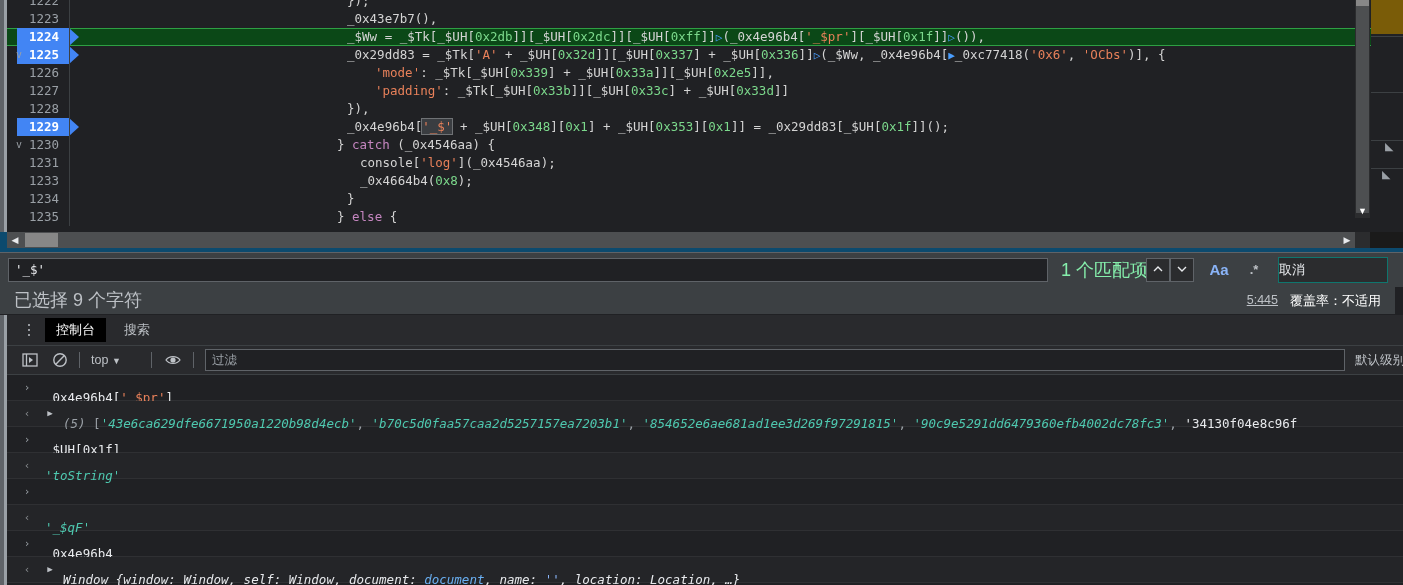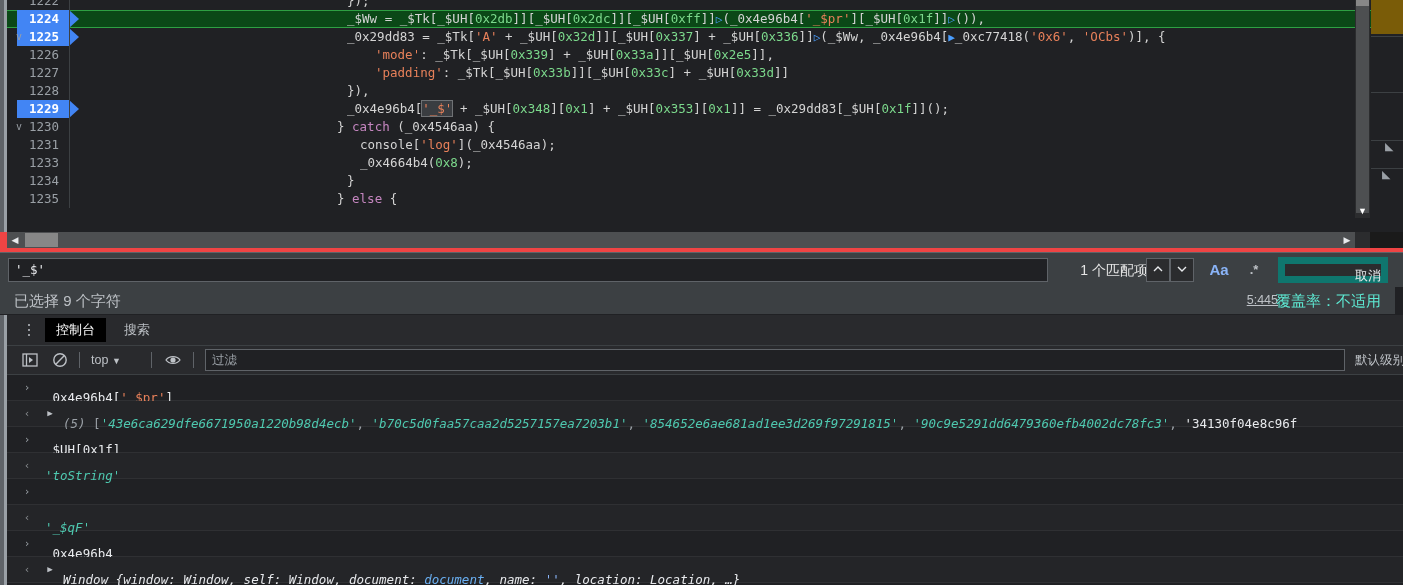--- a/index.html
+++ b/index.html
@@ -4,21 +4,21 @@
 <style>
   html,body{margin:0;padding:0;background:#202124;}
   body{
     width:1403px;height:585px;overflow:hidden;position:relative;
     font-family:"Liberation Sans","DejaVu Sans",sans-serif;
     color:#e8eaed;-webkit-font-smoothing:none;
   }
   .mono{font-family:"DejaVu Sans Mono","Liberation Mono",monospace;}
 
   
-  #editor-pane{position:absolute;left:0;top:0;width:1403px;height:296px;background:#ef4444;}
+  #editor-pane{position:absolute;left:0;top:0;width:1403px;height:296px;background:#0c4a6e;}
   #editor-left-edge{position:absolute;left:0;top:0;width:7px;height:232px;background:#9aa0a6;}
   #editor-left-edge2{position:absolute;left:0;top:0;width:4px;height:232px;background:#5f6368;}
 
   #code-scroll{position:absolute;left:7px;top:0;width:1372px;height:232px;overflow:hidden;background:#202124;}
   .code-row{position:relative;height:18px;line-height:18px;white-space:pre;}
   .code-row.hl{background:#0b4817;box-shadow:inset 0 1px 0 #2ea043, inset 0 -1px 0 #2ea043;}
   .gutter{
     position:absolute;left:0;top:0;width:62px;height:18px;
     text-align:right;padding-right:10px;box-sizing:border-box;
     color:#9aa0a6;font-size:12.5px;font-family:"DejaVu Sans Mono","Liberation Mono",monospace;
@@ -66,40 +66,40 @@
   
   #findbar{position:absolute;left:0;top:252px;width:1403px;height:34px;background:#3c4043;
            border-top:1px solid #5f6368;border-bottom:1px solid #202124;}
   #find-input{
     position:absolute;left:8px;top:5px;width:1040px;height:24px;
     background:#202124;border:1px solid #5f6368;box-sizing:border-box;
     color:#e8eaed;font-family:"DejaVu Sans Mono","Liberation Mono",monospace;
     font-size:12.5px;line-height:22px;padding:0 6px;
   }
   #find-count{position:absolute;left:1053px;top:5px;width:95px;height:24px;line-height:24px;
-              text-align:right;color:#e5e5e5;font-size:14px;}
+              text-align:right;color:#86efac;font-size:18px;}
   .find-btn{position:absolute;top:5px;width:24px;height:24px;background:#2b2c2e;border:1px solid #5f6368;
             box-sizing:border-box;color:#e8eaed;font-size:10px;line-height:22px;text-align:center;}
   #find-prev{left:1146px;}
   #find-next{left:1170px;}
   #find-aa{position:absolute;left:1205px;top:5px;width:28px;height:24px;line-height:24px;text-align:center;
            color:#8ab4f8;font-size:15px;font-weight:bold;}
   #find-regex{position:absolute;left:1240px;top:5px;width:28px;height:24px;line-height:24px;text-align:center;
               color:#bdc1c6;font-size:13px;font-weight:bold;}
   #find-cancel{position:absolute;left:1278px;top:4px;width:110px;height:26px;background:#2b2c2e;
-               border:7px solid #0f766e;box-sizing:border-box;color:#e8eaed;font-size:13px;
-               line-height:24px;text-align:right;}
+               border:1px solid #0f766e;box-sizing:border-box;color:#e8eaed;font-size:13px;
+               line-height:24px;text-align:left;}
 
   
   #statusbar{position:absolute;left:0;top:287px;width:1403px;height:27px;background:#3c4043;
              border-bottom:1px solid #202124;}
-  #status-sel{position:absolute;left:14px;top:0;height:27px;line-height:27px;color:#bdc1c6;font-size:15px;}
+  #status-sel{position:absolute;left:14px;top:0;height:27px;line-height:27px;color:#bdc1c6;font-size:18px;}
   #status-pos{position:absolute;right:125px;top:0;height:27px;line-height:27px;color:#bdc1c6;font-size:12.5px;
               text-decoration:underline;margin-left:24px;}
-  #status-cov{position:absolute;right:22px;top:0;height:27px;line-height:27px;color:#5eead4;font-size:15px;}
+  #status-cov{position:absolute;right:22px;top:0;height:27px;line-height:27px;color:#ffffff;font-size:13px;}
   #status-right-edge{position:absolute;right:0;top:0;width:8px;height:27px;background:#202124;}
 
   
   #drawer{position:absolute;left:0;top:315px;width:1403px;height:270px;background:#f9a8d4;}
   #drawer-left-edge{position:absolute;left:0;top:0;width:7px;height:270px;background:#9aa0a6;}
   #drawer-left-edge2{position:absolute;left:0;top:0;width:4px;height:270px;background:#5f6368;}
 
   #drawer-tabs{position:absolute;left:7px;top:0;width:1396px;height:30px;background:#292a2d;
                border-bottom:1px solid #3c4043;}
   #kebab{position:absolute;left:14px;top:6px;width:16px;height:18px;color:#bdc1c6;font-size:13px;
@@ -148,20 +148,21 @@
 </head>
 <body>
 
 <div id="editor-pane">
   <div id="editor-left-edge"></div>
   <div id="editor-left-edge2"></div>
 
   <div id="code-scroll">
 
   <div class="code-row" style="margin-top: -8px;"><div class="gutter">1222</div><div class="gutter-sep"></div><div class="code-text" style="left: 76px; margin-left: 264px;"><span class="s-var">});</span></div></div>
+      <div class="code-row"><div class="gutter">1223</div><div class="gutter-sep"></div><div class="code-text" style="left: 76px; margin-left: 264px;"><span class="s-var">_0x43e7b7(),</span></div></div>
       <div class="code-row hl"><div class="gutter bp">1224</div><div class="gutter-sep"></div><div class="code-text" style="left: 76px; margin-left: 264px;"><span class="s-var">_$Ww = _$Tk[_$UH[</span><span class="s-num">0x2db</span><span class="s-var">]][_$UH[</span><span class="s-num">0x2dc</span><span class="s-var">]][_$UH[</span><span class="s-num">0xff</span><span class="s-var">]]</span><span class="arrow-blue">▷</span><span class="s-var">(_0x4e96b4[</span><span class="s-str">'_$pr'</span><span class="s-var">][_$UH[</span><span class="s-num">0x1f</span><span class="s-var">]]</span><span class="arrow-blue">▷</span><span class="s-var">()),</span></div></div>
       <div class="code-row"><div class="gutter bp">1225</div><div class="fold">v</div><div class="gutter-sep"></div><div class="code-text" style="left: 76px; margin-left: 264px;"><span class="s-var">_0x29dd83 = _$Tk[</span><span class="s-str">'A'</span><span class="s-var"> + _$UH[</span><span class="s-num">0x32d</span><span class="s-var">]][_$UH[</span><span class="s-num">0x337</span><span class="s-var">] + _$UH[</span><span class="s-num">0x336</span><span class="s-var">]]</span><span class="arrow-blue">▷</span><span class="s-var">(_$Ww, _0x4e96b4[</span><span class="arrow-blue">▶</span><span class="s-var">_0xc77418(</span><span class="s-str">'0x6'</span><span class="s-var">, </span><span class="s-str">'OCbs'</span><span class="s-var">)], {</span></div></div>
       <div class="code-row"><div class="gutter">1226</div><div class="gutter-sep"></div><div class="code-text" style="left: 104px; margin-left: 264px;"><span class="s-var"></span><span class="s-str">'mode'</span><span class="s-var">: _$Tk[_$UH[</span><span class="s-num">0x339</span><span class="s-var">] + _$UH[</span><span class="s-num">0x33a</span><span class="s-var">]][_$UH[</span><span class="s-num">0x2e5</span><span class="s-var">]],</span></div></div>
       <div class="code-row"><div class="gutter">1227</div><div class="gutter-sep"></div><div class="code-text" style="left: 104px; margin-left: 264px;"><span class="s-var"></span><span class="s-str">'padding'</span><span class="s-var">: _$Tk[_$UH[</span><span class="s-num">0x33b</span><span class="s-var">]][_$UH[</span><span class="s-num">0x33c</span><span class="s-var">] + _$UH[</span><span class="s-num">0x33d</span><span class="s-var">]]</span></div></div>
       <div class="code-row"><div class="gutter">1228</div><div class="gutter-sep"></div><div class="code-text" style="left: 76px; margin-left: 264px;"><span class="s-var">}),</span></div></div>
       <div class="code-row"><div class="gutter bp">1229</div><div class="gutter-sep"></div><div class="code-text" style="left: 76px; margin-left: 264px;"><span class="s-var">_0x4e96b4[</span><span class="s-str s-sel">'_$'</span><span class="s-var"> + _$UH[</span><span class="s-num">0x348</span><span class="s-var">][</span><span class="s-num">0x1</span><span class="s-var">] + _$UH[</span><span class="s-num">0x353</span><span class="s-var">][</span><span class="s-num">0x1</span><span class="s-var">]] = _0x29dd83[_$UH[</span><span class="s-num">0x1f</span><span class="s-var">]]();</span></div></div>
       <div class="code-row"><div class="gutter">1230</div><div class="fold">v</div><div class="gutter-sep"></div><div class="code-text" style="left: 66px; margin-left: 264px;"><span class="s-var">} </span><span class="s-kw">catch</span><span class="s-var"> (_0x4546aa) {</span></div></div>
       <div class="code-row"><div class="gutter">1231</div><div class="gutter-sep"></div><div class="code-text" style="left: 89px; margin-left: 264px;"><span class="s-var"></span><span class="s-var">console</span><span class="s-var">[</span><span class="s-str">'log'</span><span class="s-var">](_0x4546aa);</span></div></div>
       <div class="code-row"><div class="gutter">1233</div><div class="gutter-sep"></div><div class="code-text" style="left: 89px; margin-left: 264px;"><span class="s-var">_0x4664b4(</span><span class="s-num">0x8</span><span class="s-var">);</span></div></div>
       <div class="code-row"><div class="gutter">1234</div><div class="gutter-sep"></div><div class="code-text" style="left: 76px; margin-left: 264px;"><span class="s-var">}</span></div></div>

